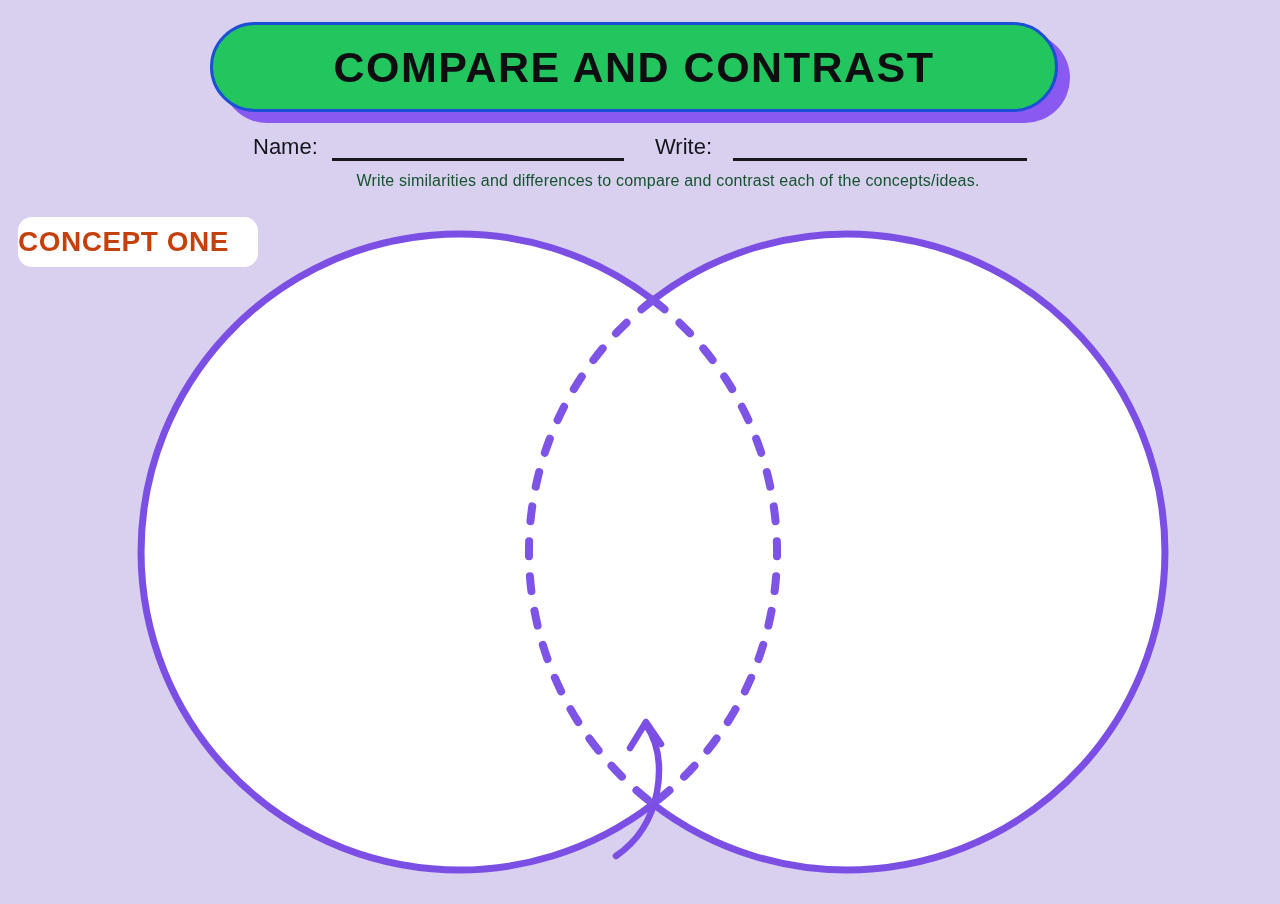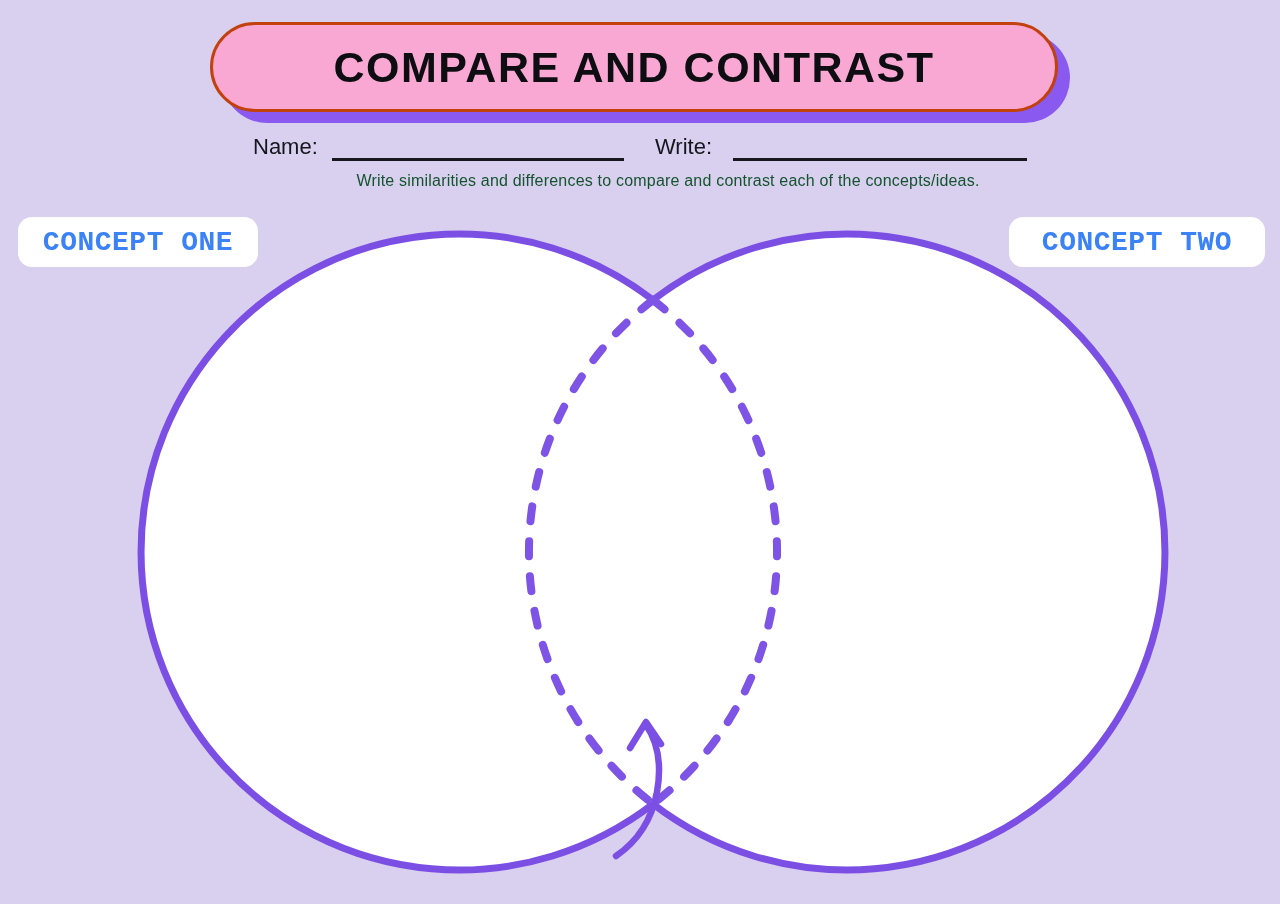--- a/index.html
+++ b/index.html
@@ -12,22 +12,22 @@
     height: 904px;
     background: #D9D0F0;
     overflow: hidden;
   }
 
   
   .banner {
     position: absolute;
     left: 210px; top: 22px;
     width: 848px; height: 90px;
-    background: #f9a8d4;
-    border: 3px solid #c2410c;
+    background: #22c55e;
+    border: 3px solid #1d4ed8;
     border-radius: 46px;
     box-shadow: 12px 11px 0 0 #8A5AF0;
     display: flex; align-items: center; justify-content: center;
   }
   .banner h1 {
     font-size: 43px;
     font-weight: 800;
     letter-spacing: 1.5px;
     color: #0D0D12;
   }
@@ -88,23 +88,22 @@
     stroke-width: 6.5;
     stroke-linecap: round;
     stroke-linejoin: round;
   }
 
   
   .badge {
     position: absolute;
     background: #ffffff;
     border-radius: 14px;
-    display: flex; align-items: center; justify-content: center;
-    color: #3b82f6;
-    font-family: Liberation Mono, monospace;
+    display: flex; align-items: center; justify-content: flex-start;
+    color: #c2410c;
   }
   .concept-badge {
     top: 217px;
     height: 50px;
     font-size: 28px;
     font-weight: 600;
     letter-spacing: 0.5px;
   }
   .concept-one { left: 18px;  width: 240px; }
   .concept-two { left: 1009px; width: 256px; }
@@ -140,23 +139,20 @@
     <path class="solid-arc" d="M 653 300 A 318 318 0 1 0 653 804"></path>
     <path class="solid-arc" d="M 653 300 A 318 318 0 1 1 653 804"></path>
 
     <path class="dashed-arc" d="M 653 300 A 318 318 0 0 1 653 804"></path>
     <path class="dashed-arc" d="M 653 300 A 318 318 0 0 0 653 804"></path>
   </svg>
 
   <div class="badge concept-badge concept-one">
     <span>CONCEPT ONE</span>
   </div>
-  <div class="badge concept-badge concept-two">
-    <span>CONCEPT TWO</span>
-  </div>
 
 
   <svg class="arrow-layer" viewBox="0 0 1280 904" aria-hidden="true">
     <path class="arrow-stroke" d="M 616 856 C 638 841 652 818 657 792 C 662 764 657 741 646 725"></path>
     <path class="arrow-stroke" d="M 630 748 L 646 722 L 661 744"></path>
   </svg>
 
 </div>
 
 </body></html>

